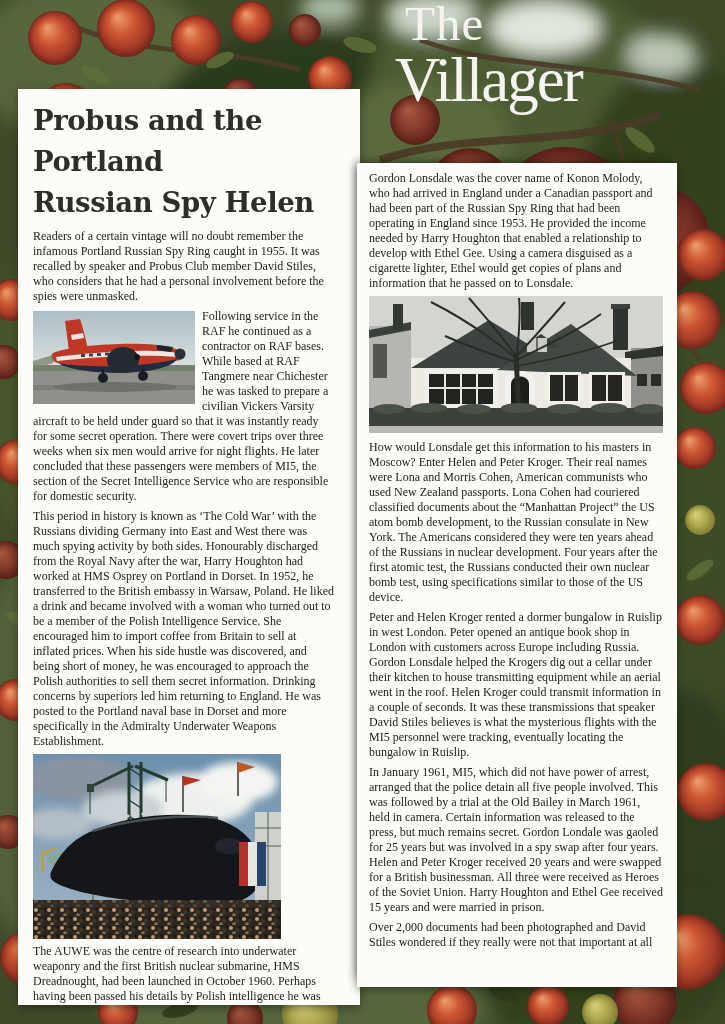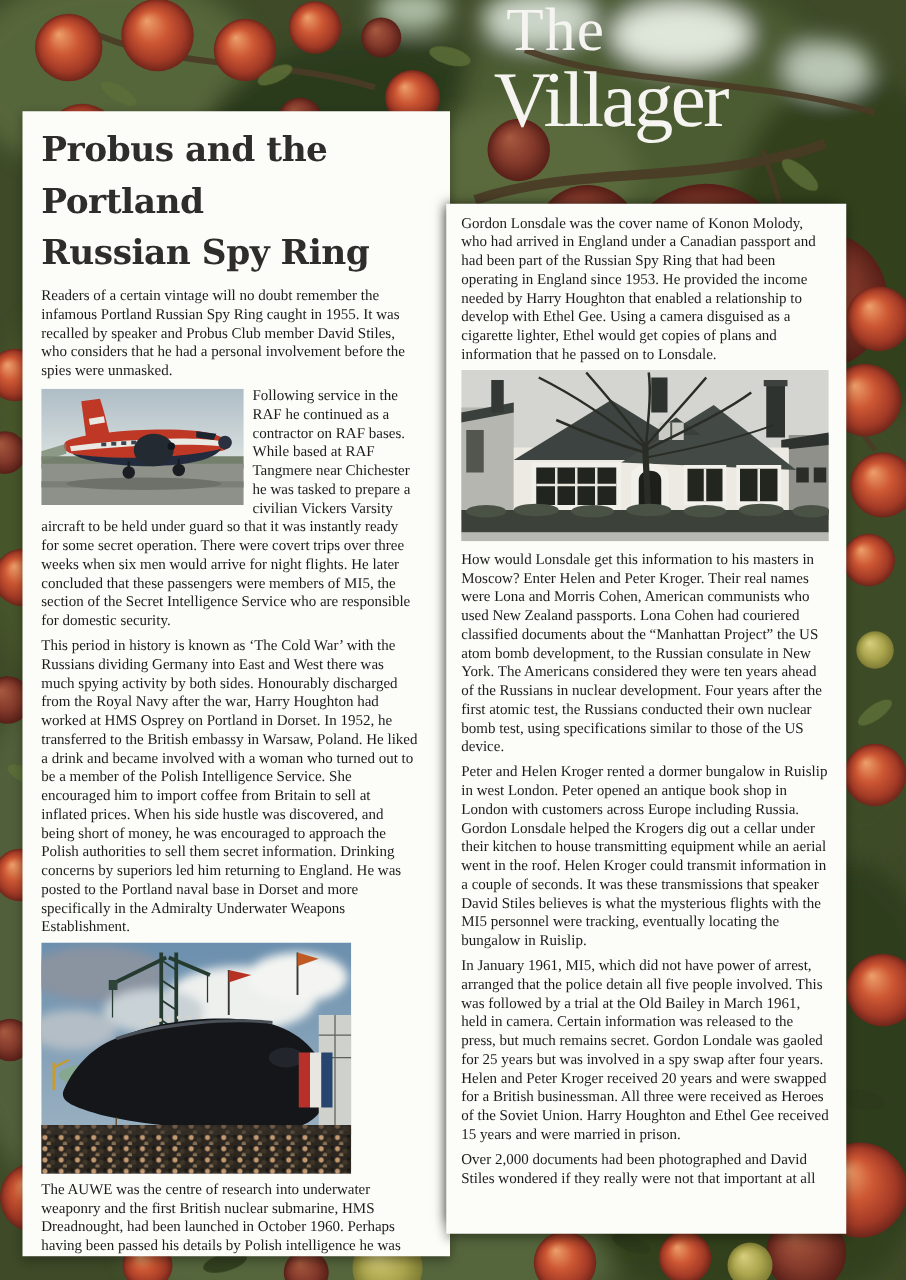--- a/index.html
+++ b/index.html
@@ -133,21 +133,21 @@
   </svg>
 
   <div class="masthead">
     <div class="mh1">The</div>
     <div class="mh2">Villager</div>
   </div>
 
   <section class="box left-box">
     <h1>
       <span>Probus and the Portland</span>
-      <span>Russian Spy Ring</span>
+      <span>Russian Spy Helen</span>
     </h1>
     <p class="para">Readers of a certain vintage will no doubt remember the infamous Portland Russian Spy Ring caught in 1955. It was recalled by speaker and Probus Club member David Stiles, who considers that he had a personal involvement before the spies were unmasked.</p>
 
     <div class="para">
       <figure class="fig-plane">
         <svg viewBox="0 0 162 93" preserveAspectRatio="none">
           <defs>
             <linearGradient id="psky" x1="0" y1="0" x2="0" y2="1">
               <stop offset="0" stop-color="#aebdc6"></stop>
                 <stop offset="1" stop-color="#dde3e1"></stop>

